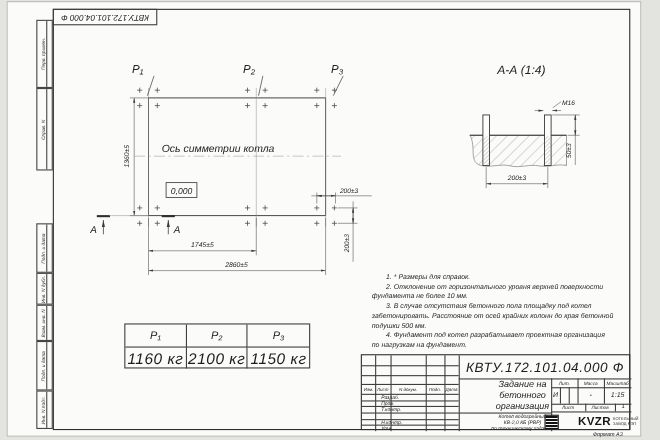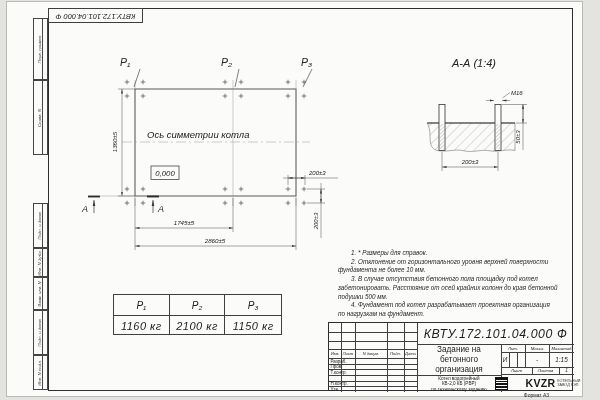--- a/index.html
+++ b/index.html
@@ -9,40 +9,40 @@
     font-family:"Liberation Sans","DejaVu Sans",sans-serif;
   }
   .abs{position:absolute;}
   .sheet{position:absolute;left:6px;top:1px;width:577px;height:396px;
          background:#fbfbf9;border:1px solid #b9b9b5;box-sizing:border-box;}
   .frame{position:absolute;left:48px;top:8px;width:525px;height:383px;
          border:1.6px solid #2e2e2e;box-sizing:border-box;}
   .bx{position:absolute;border:0.9px solid #3f3f3f;box-sizing:border-box;background:transparent;}
   .hl{position:absolute;height:0;border-top:0.8px solid #3f3f3f;}
   .vl{position:absolute;width:0;border-left:0.8px solid #3f3f3f;}
-  .it{color:#222;}
+  .it{font-style:italic;color:#222;padding-left:16px;}
   .rot{position:absolute;left:50%;top:50%;transform:translate(-50%,-50%) rotate(-90deg);
        white-space:nowrap;font-size:4.4px;font-style:italic;color:#333;}
   .mcell{position:absolute;width:15px;border:0.9px solid #454545;box-sizing:border-box;}
   .mcell .mdiv{position:absolute;left:8px;top:0;bottom:0;border-left:0.7px solid #454545;}
   .mcell .rot{left:4.5px;}
   .rot180{display:block;width:100%;text-align:center;transform:rotate(180deg);
           font-size:7.5px;font-style:italic;color:#222;line-height:14px;white-space:nowrap;}
   .note-line{font-size:6.3px;line-height:8.7px;font-style:italic;color:#1f1f1f;white-space:nowrap;}
   .ind{text-indent:13px;}
   .ltable{position:absolute;left:113px;top:294px;width:169px;height:41px;
           border:1px solid #3f3f3f;box-sizing:border-box;display:grid;
           grid-template-columns:1fr 1fr 1fr;grid-template-rows:21px 19px;}
   .ltable div{border-right:0.9px solid #3f3f3f;border-bottom:0.9px solid #3f3f3f;
           display:flex;align-items:center;justify-content:center;
           font-style:italic;color:#1d1d1d;}
   .ltable div:nth-child(3n){border-right:none;}
   .ltable div:nth-child(n+4){border-bottom:none;}
   .lt-h{font-size:10px;}
-  .lt-v{font-size:11px;letter-spacing:0.5px;}
+  .lt-v{font-size:14px;letter-spacing:0.5px;}
   .cellc{position:absolute;display:flex;align-items:center;justify-content:center;
          font-style:italic;color:#1d1d1d;text-align:center;}
   .logo-ic{width:13px;height:13px;flex:0 0 13px;
            background:repeating-linear-gradient(180deg,#141414 0 1.7px,#fdfdfd 1.7px 2.7px);
            border:1px solid #141414;box-sizing:border-box;margin-right:2px;}
   svg text{font-family:"Liberation Sans","DejaVu Sans",sans-serif;font-style:italic;fill:#222;}
 </style>
 </head>
 <body>
 

